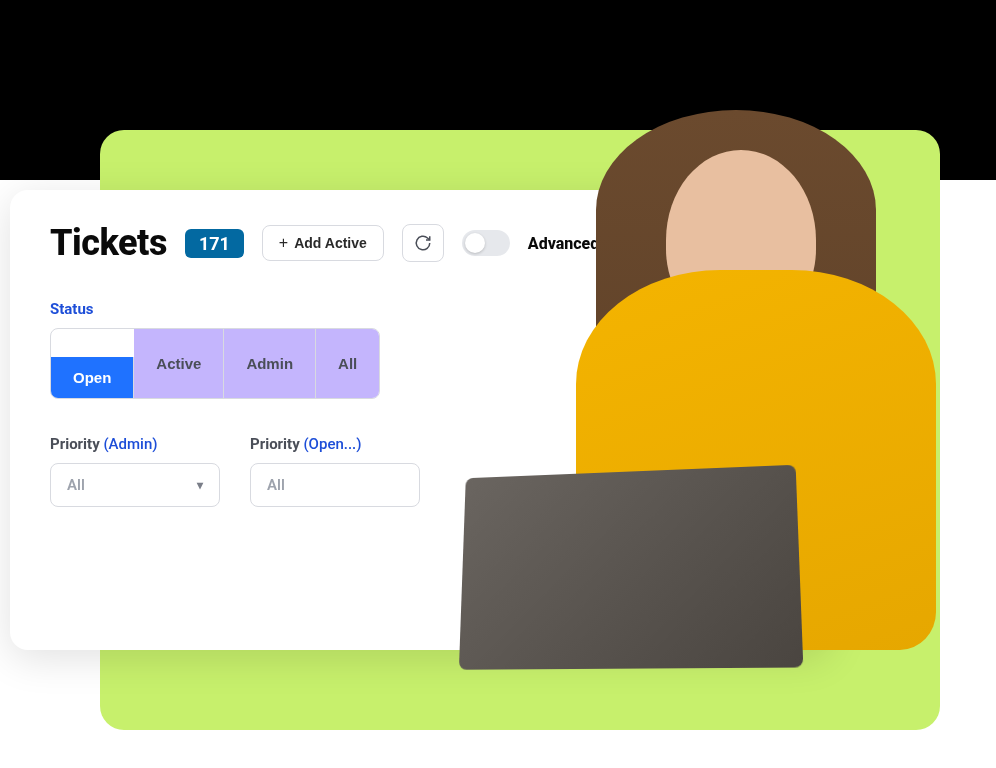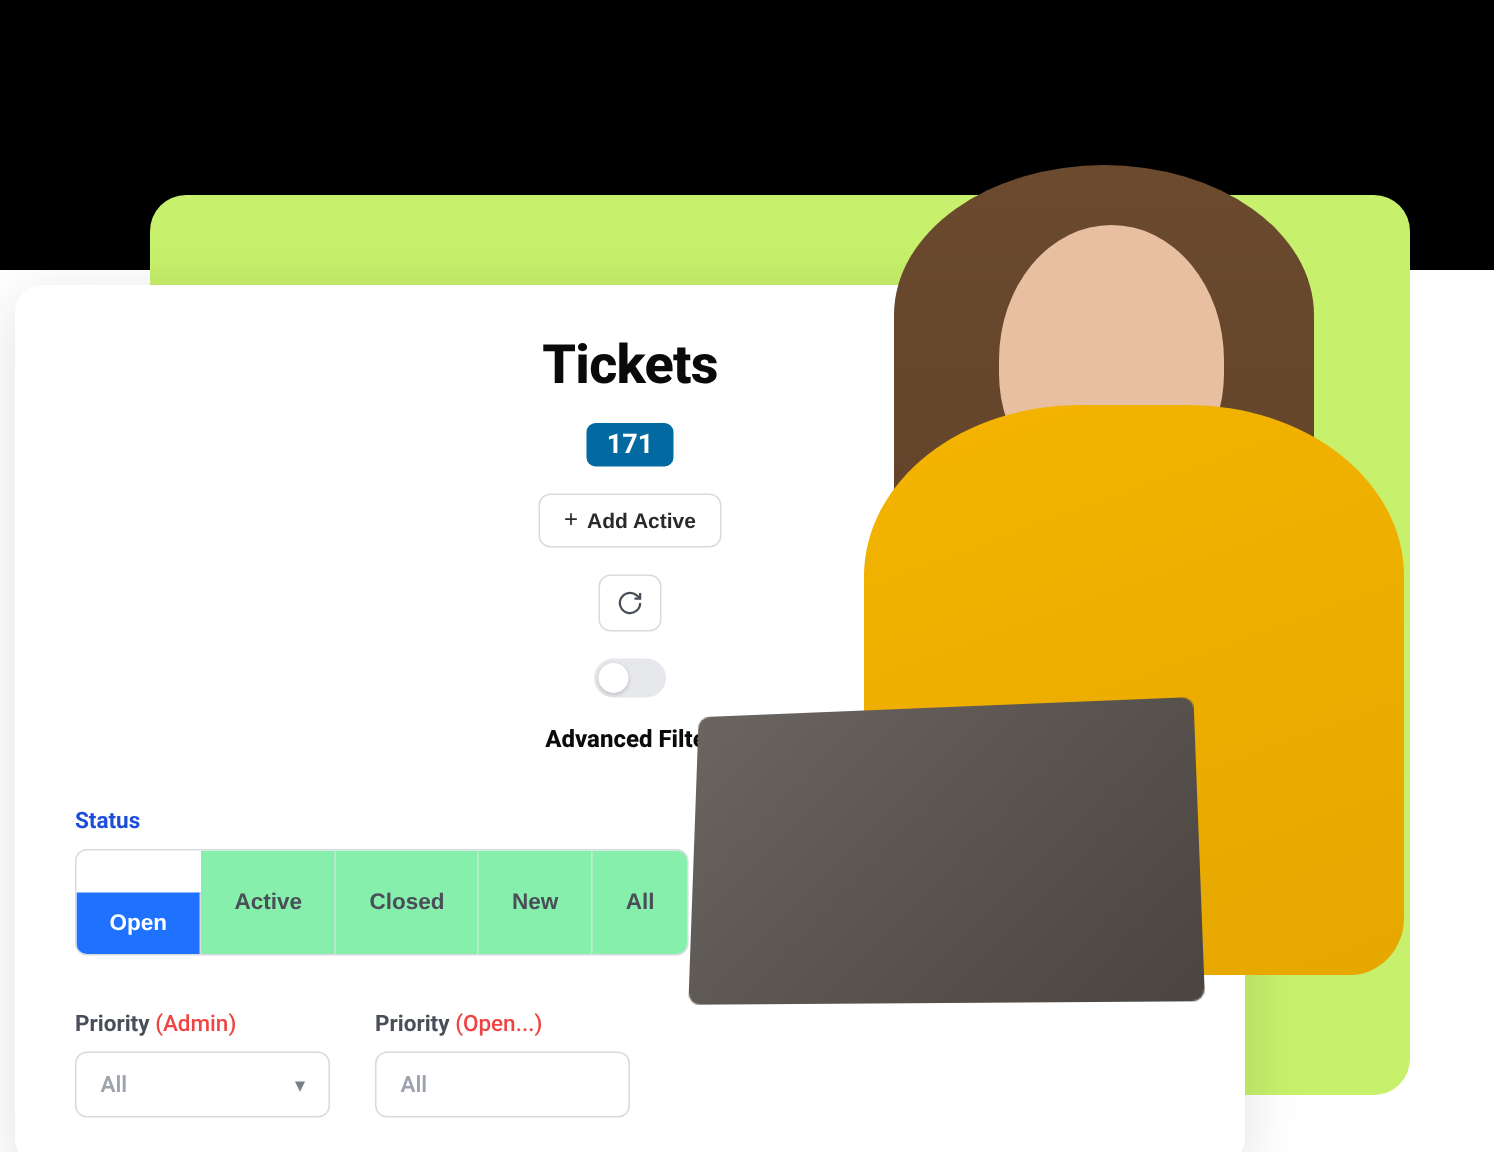--- a/index.html
+++ b/index.html
@@ -41,21 +41,20 @@
       border-radius: 18px;
       box-shadow: 0 8px 40px rgba(0,0,0,0.12);
       padding: 32px 40px;
       z-index: 3;
     }
     .header-row {
       display: flex;
       align-items: center;
       gap: 18px;
       margin-bottom: 36px;
-      flex-direction: column;
     }
     .title {
       font-size: 36px;
       font-weight: 800;
       color: #0a0a0a;
       letter-spacing: -0.5px;
     }
     .badge {
       background: #0369a1;
       color: #fff;
@@ -128,21 +127,21 @@
       display: flex;
       border: 1px solid #d8dae0;
       border-radius: 8px;
       overflow: hidden;
     }
     .seg-btn {
       padding: 12px 22px;
       font-size: 15px;
       font-weight: 700;
       color: #4a4e58;
-      background: #86efac;
+      background: #c4b5fd;
       border: none;
       border-right: 1px solid #d8dae0;
       cursor: pointer;
     }
     .seg-btn:last-child { border-right: none; }
     .seg-btn.active {
       background: #1f72ff;
       color: #fff;
       margin-top: 28px;
     }
@@ -163,21 +162,21 @@
     .priority-row {
       display: flex;
       gap: 30px;
     }
     .priority-label {
       font-size: 15px;
       font-weight: 700;
       color: #4a4e58;
     }
     .priority-label .sub {
-      color: #ef4444;
+      color: #1d4ed8;
       font-weight: 500;
     }
     .chev { font-size: 12px; color: #7a7e88; }
     .plus { font-size: 16px; font-weight: 400; }
     .refresh-svg { width: 18px; height: 18px; }
     .person {
       position: absolute;
       top: 50px;
       right: 20px;
       width: 500px;
@@ -263,22 +262,21 @@
     </div>
     <span class="adv-label">Advanced Filter</span>
   </div>
 
   <div class="filters-row">
     <div class="filter-group">
       <span class="filter-label">Status</span>
       <div class="seg">
         <button class="seg-btn active">Open</button>
         <button class="seg-btn">Active</button>
-        <button class="seg-btn">Closed</button>
-        <button class="seg-btn">New</button>
+        <button class="seg-btn">Admin</button>
         <button class="seg-btn">All</button>
       </div>
     </div>
   </div>
 
   <div class="priority-row">
     <div class="filter-group">
       <span class="priority-label">
         <span>Priority</span>
         <span class="sub">(Admin)</span>

